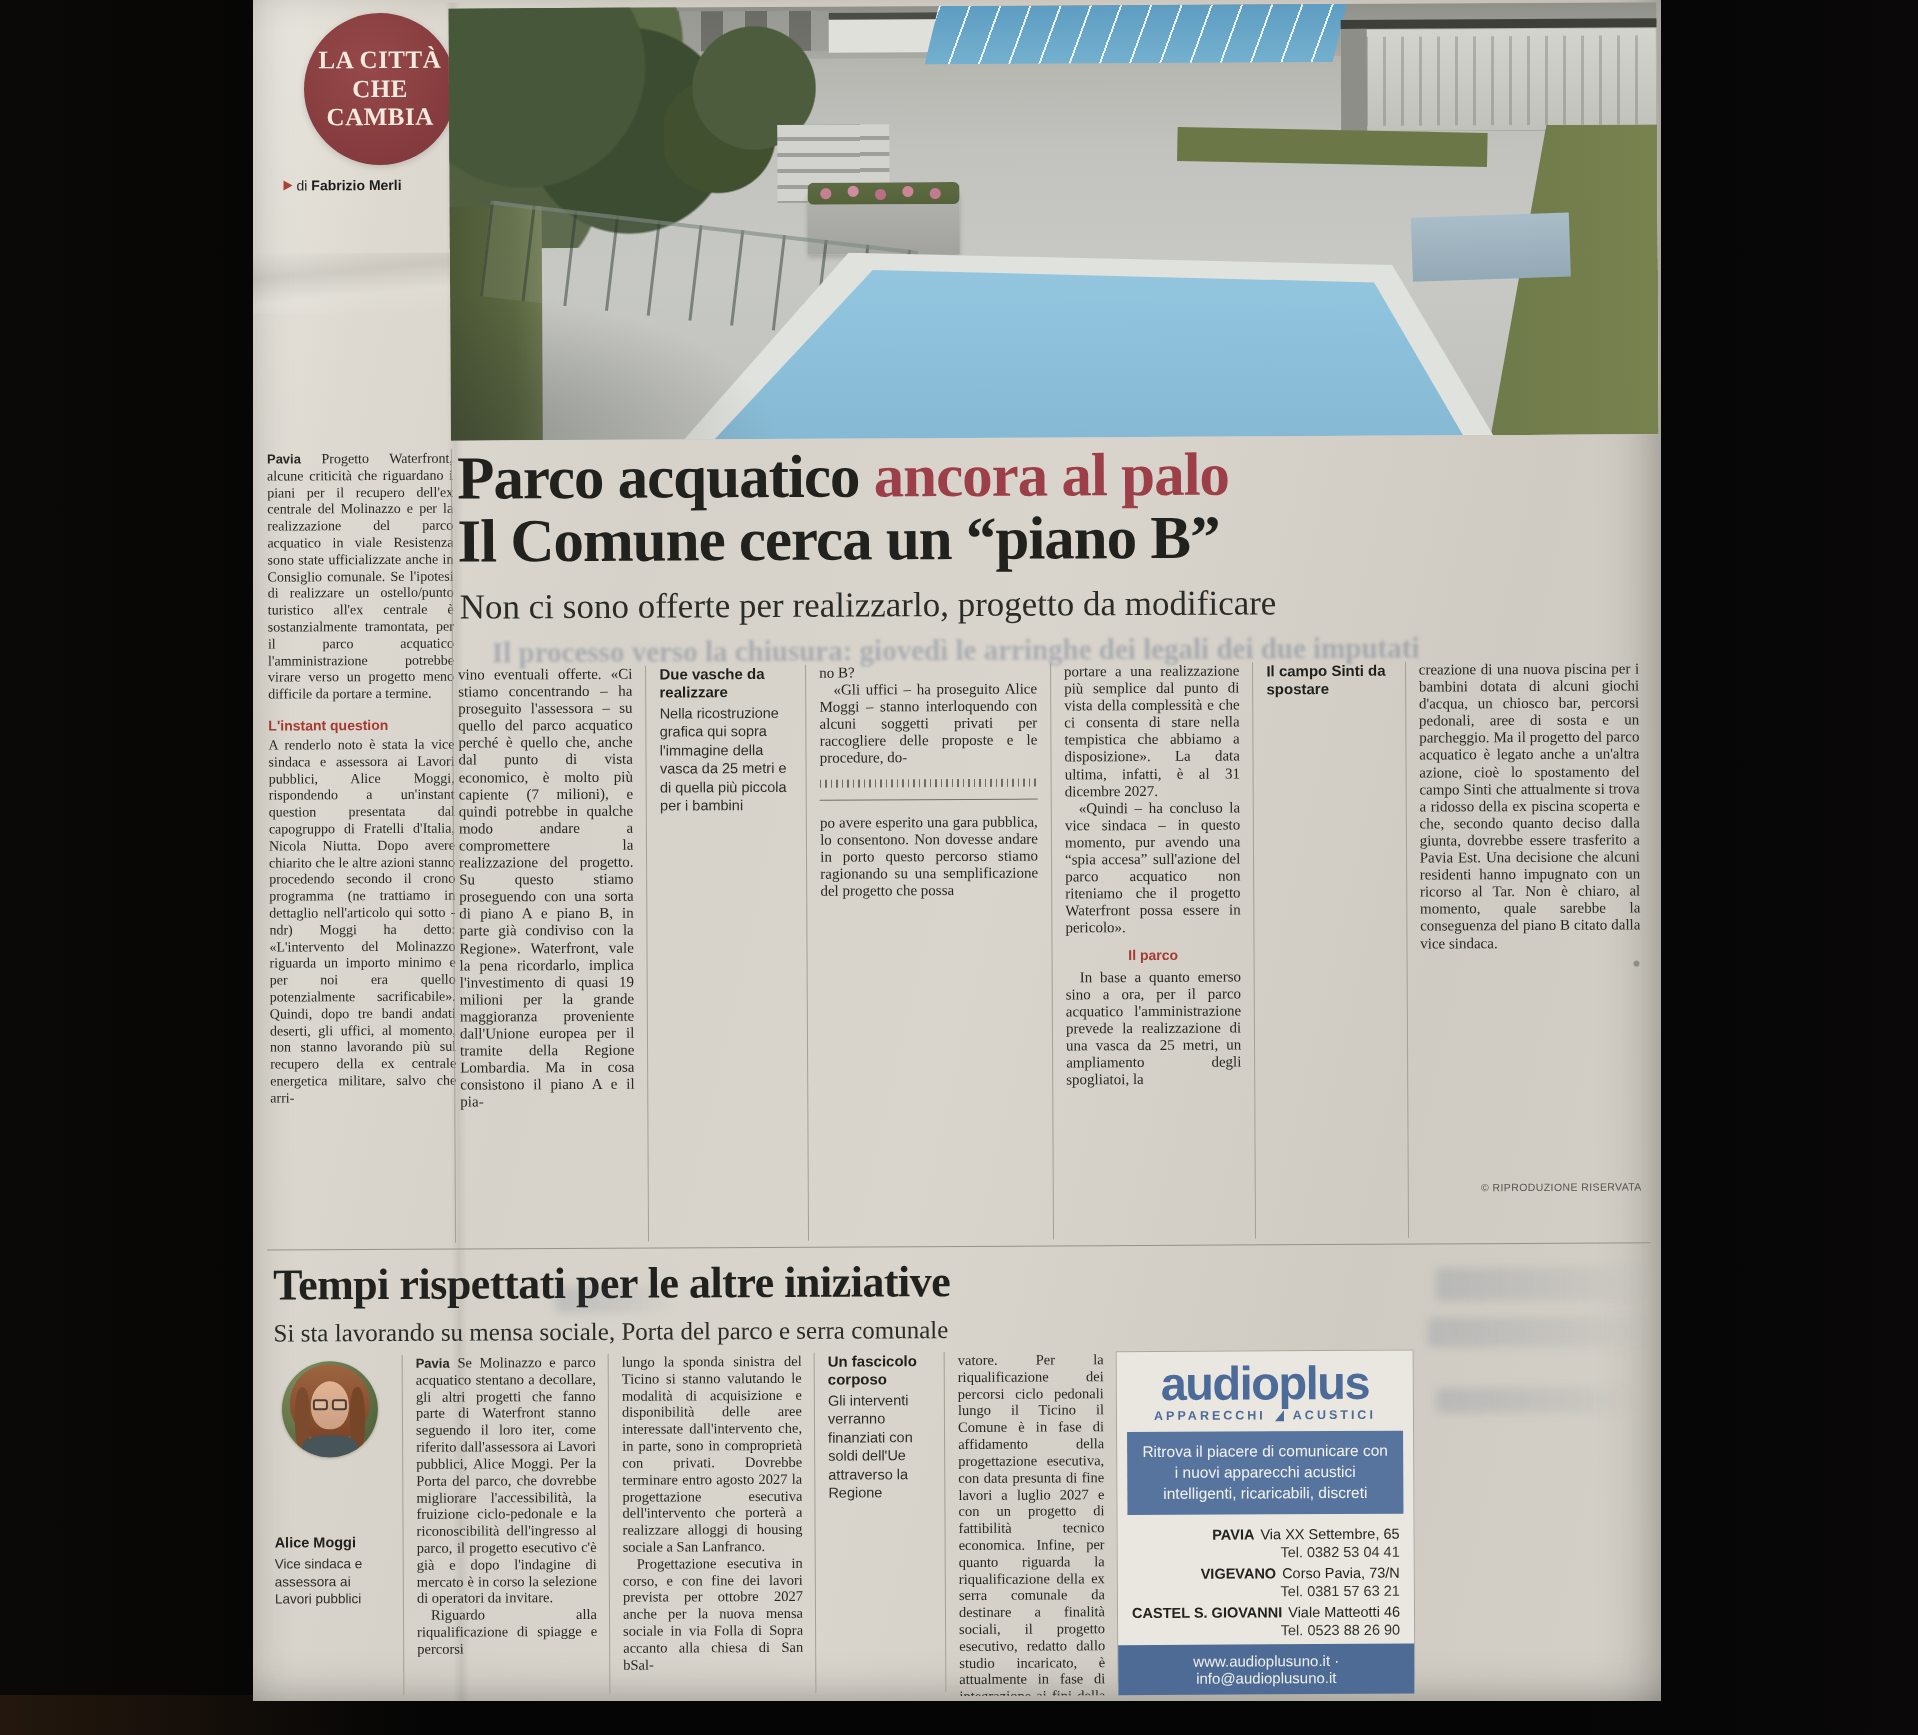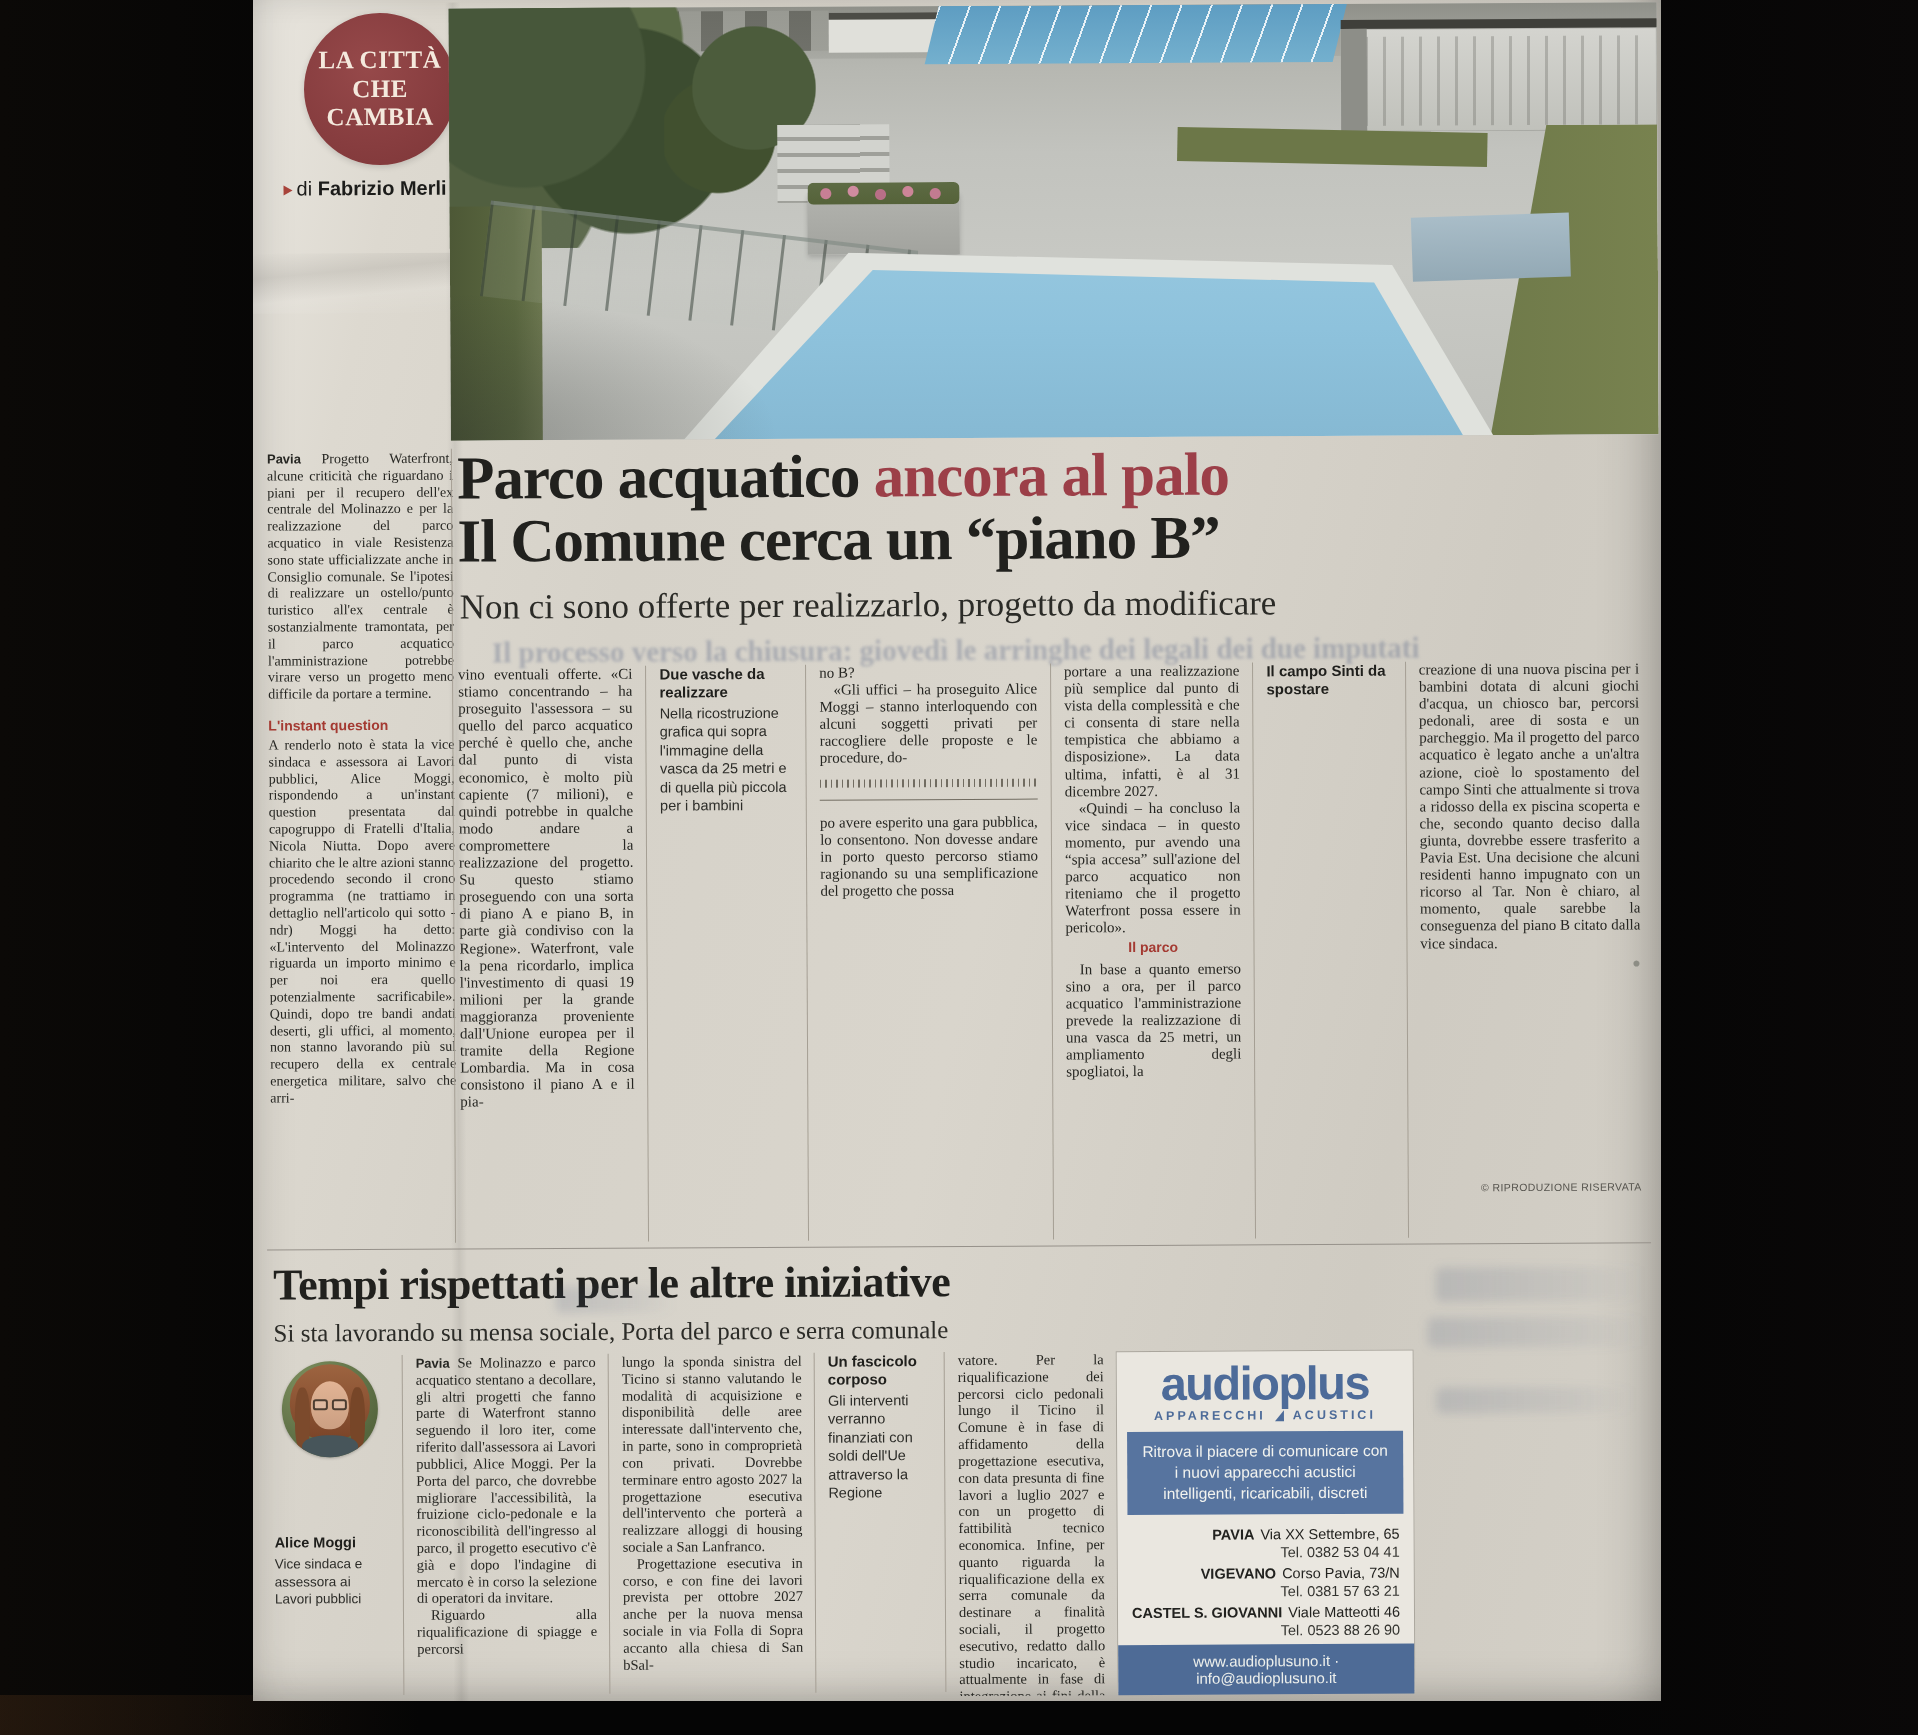--- a/index.html
+++ b/index.html
@@ -14,21 +14,21 @@
   .fold{position:absolute;left:196px;top:0;width:16px;height:100%;background:linear-gradient(90deg,rgba(0,0,0,0),rgba(0,0,0,.07),rgba(0,0,0,0));}
   .crease{position:absolute;left:0;top:250px;width:200px;height:60px;background:linear-gradient(175deg,rgba(0,0,0,0),rgba(0,0,0,.08),rgba(255,255,255,.1),rgba(0,0,0,0));}
   .sans{font-family:"Liberation Sans","DejaVu Sans",sans-serif;}
 
   
   .badge{position:absolute;left:55px;top:10px;width:152px;height:152px;border-radius:50%;
     background:radial-gradient(circle at 42% 36%,#96494a,#873d3f 60%,#7d3638 100%);
     display:flex;flex-direction:column;align-items:center;justify-content:center;
     color:#f4e9dd;font-family:"Liberation Serif",serif;font-weight:bold;font-size:25px;line-height:1.15;letter-spacing:.5px;text-align:center;
     box-shadow:0 2px 6px rgba(0,0,0,.15);}
-  .byline{position:absolute;left:34px;top:174px;font-size:20px;color:#1c1c1a;}
+  .byline{position:absolute;left:34px;top:174px;font-size:14px;color:#1c1c1a;}
   .byline b{font-weight:bold;}
   .byline-tri{display:inline-block;width:0;height:0;border-left:9px solid #a8433a;border-top:5px solid transparent;border-bottom:5px solid transparent;margin-right:4px;}
 
   
   .photo{position:absolute;left:200px;top:6px;width:1208px;height:432px;overflow:hidden;
     background:linear-gradient(180deg,#a7a8a2 0%,#b6b7b1 14%,#c2c3be 34%,#c8c9c4 62%,#c0c1bc 100%);}
   .ph-bldg-strip{position:absolute;left:0;top:0;width:100%;height:52px;background:linear-gradient(180deg,#8f9089,#a9aaa4);}
   .ph-windows{position:absolute;left:120px;top:4px;width:260px;height:40px;background:repeating-linear-gradient(90deg,#5e5f58 0 22px,#9b9c95 22px 44px);opacity:.75;}
   .ph-white-bldg{position:absolute;left:380px;top:6px;width:430px;height:40px;background:#e0e0da;border-top:7px solid #4c4c46;}
   .ph-lap-pool{position:absolute;left:483px;top:0;width:408px;height:58px;background:linear-gradient(180deg,#5e9dc2,#74b0ce);
@@ -94,21 +94,21 @@
   .tcol{padding:0 13px;overflow:hidden;position:relative;}
   .tcol:first-child{padding-left:0;}
   .tcol + .tcol{border-left:1px solid #a59f94;}
   .tcol p{margin:0;font-family:"Liberation Serif",serif;font-size:15px;line-height:1.14;text-align:justify;}
   .tcol p.ind{text-indent:14px;}
   .mini-head{font-family:"Liberation Sans",sans-serif;font-weight:bold;font-size:15px;line-height:1.22;color:#1f1f1c;margin-bottom:2px;}
   .mini-body{font-family:"Liberation Sans",sans-serif !important;font-size:14.5px !important;line-height:1.28 !important;text-align:left !important;color:#2c2c28;}
   .hatch{height:8px;margin:12px 0 10px 0;background:repeating-linear-gradient(90deg,#716c61 0 1.5px,transparent 1.5px 5.5px);}
   .pq{font-family:"Liberation Serif",serif;font-weight:bold;font-size:19px;line-height:1.3;color:#1d1d1b;}
   .pq-rule{height:1px;background:#716c61;margin:12px 0 14px 0;}
-  .red-head{font-family:"Liberation Sans",sans-serif;font-weight:bold;font-size:14px;color:#a43a32;text-align:center;margin:2px 0 6px 0;}
+  .red-head{font-family:"Liberation Sans",sans-serif;font-weight:bold;font-size:14px;color:#a43a32;text-align:center;margin:10px 0 6px 0;}
   .endmark{color:#8d8d85;font-size:14px;text-align:right;margin-top:4px;}
   .copyright{position:absolute;right:13px;bottom:44px;font-family:"Liberation Sans",sans-serif;font-size:10.5px;letter-spacing:.4px;color:#56544e;margin-top:48px;}
 
   
   .divider{position:absolute;left:12px;top:1246px;width:1384px;height:1px;background:#96918a;}
 
   
   .h2line{position:absolute;left:18px;top:1256px;font-family:"Liberation Serif",serif;font-weight:bold;font-size:44px;letter-spacing:-.5px;color:#21211e;}
   .h2sub{position:absolute;left:18px;top:1316px;font-family:"Liberation Serif",serif;font-size:25px;color:#2b2b27;}
   .bcol{position:absolute;top:1352px;height:344px;overflow:hidden;color:#262622;}

